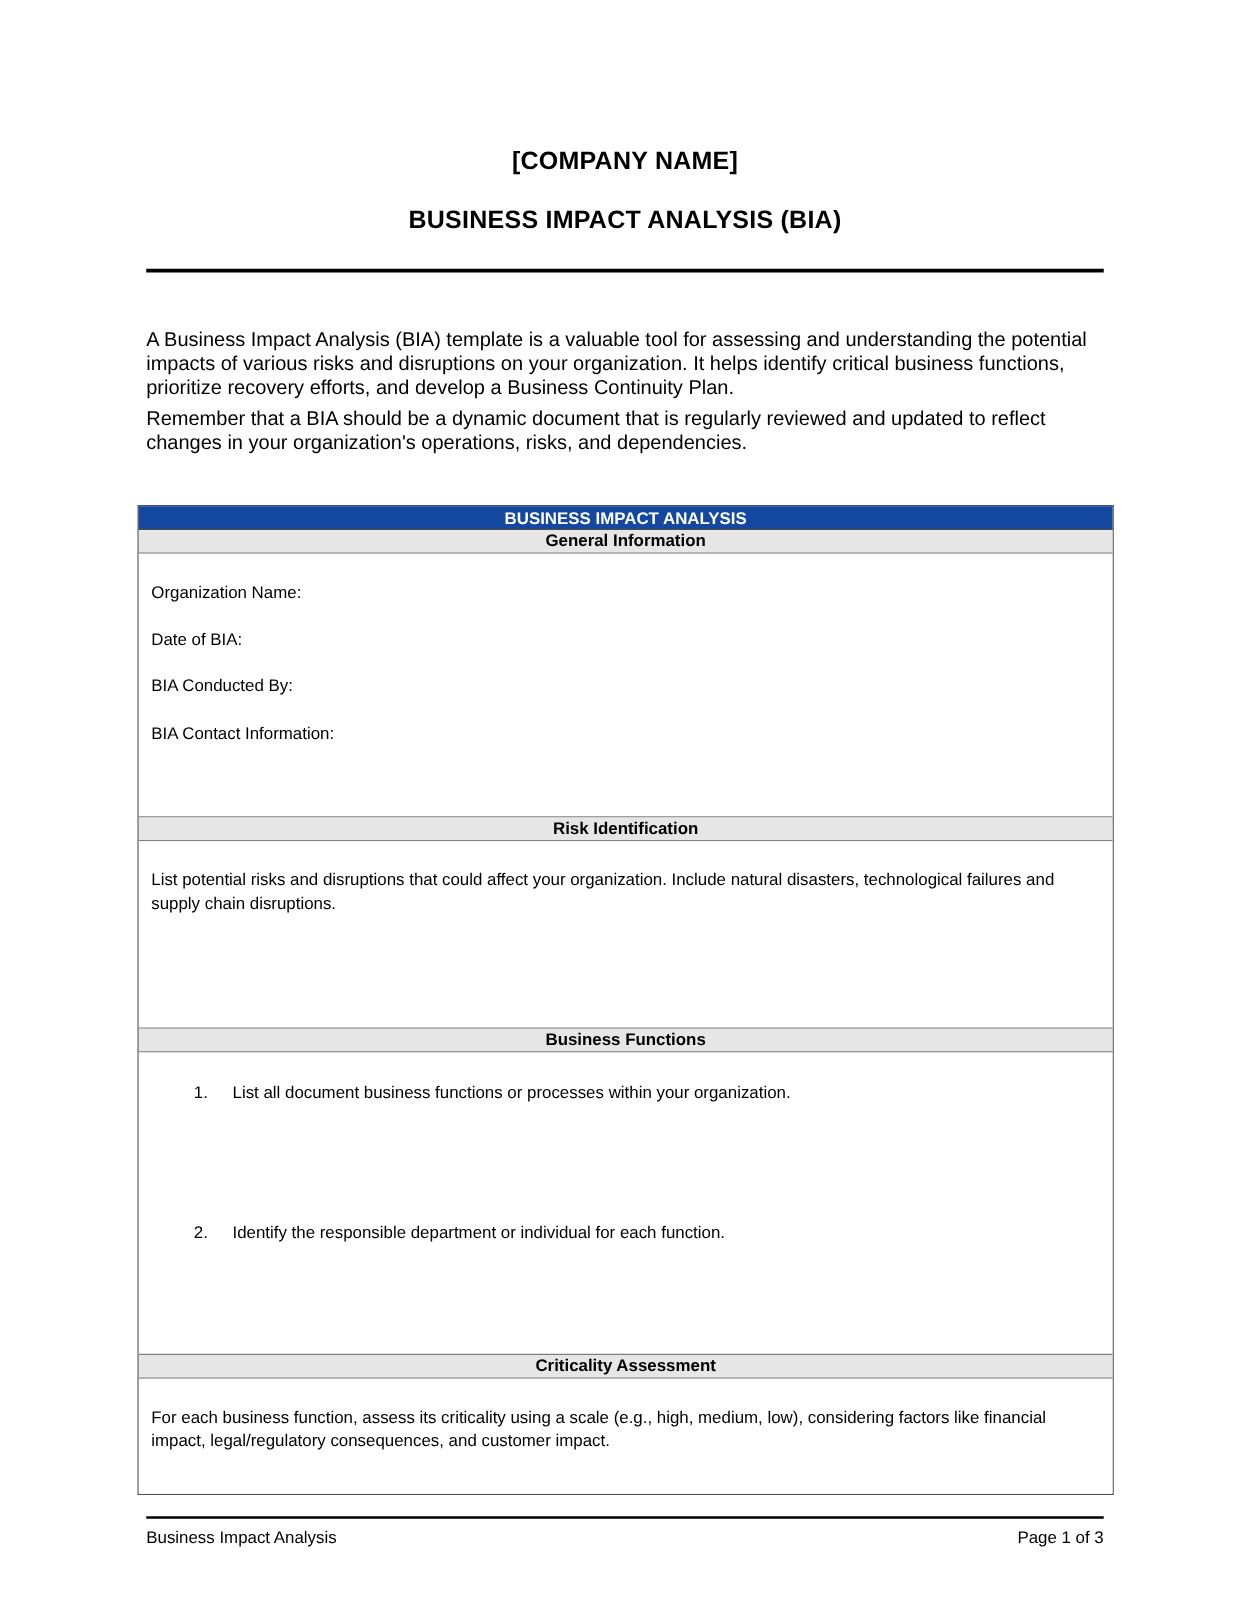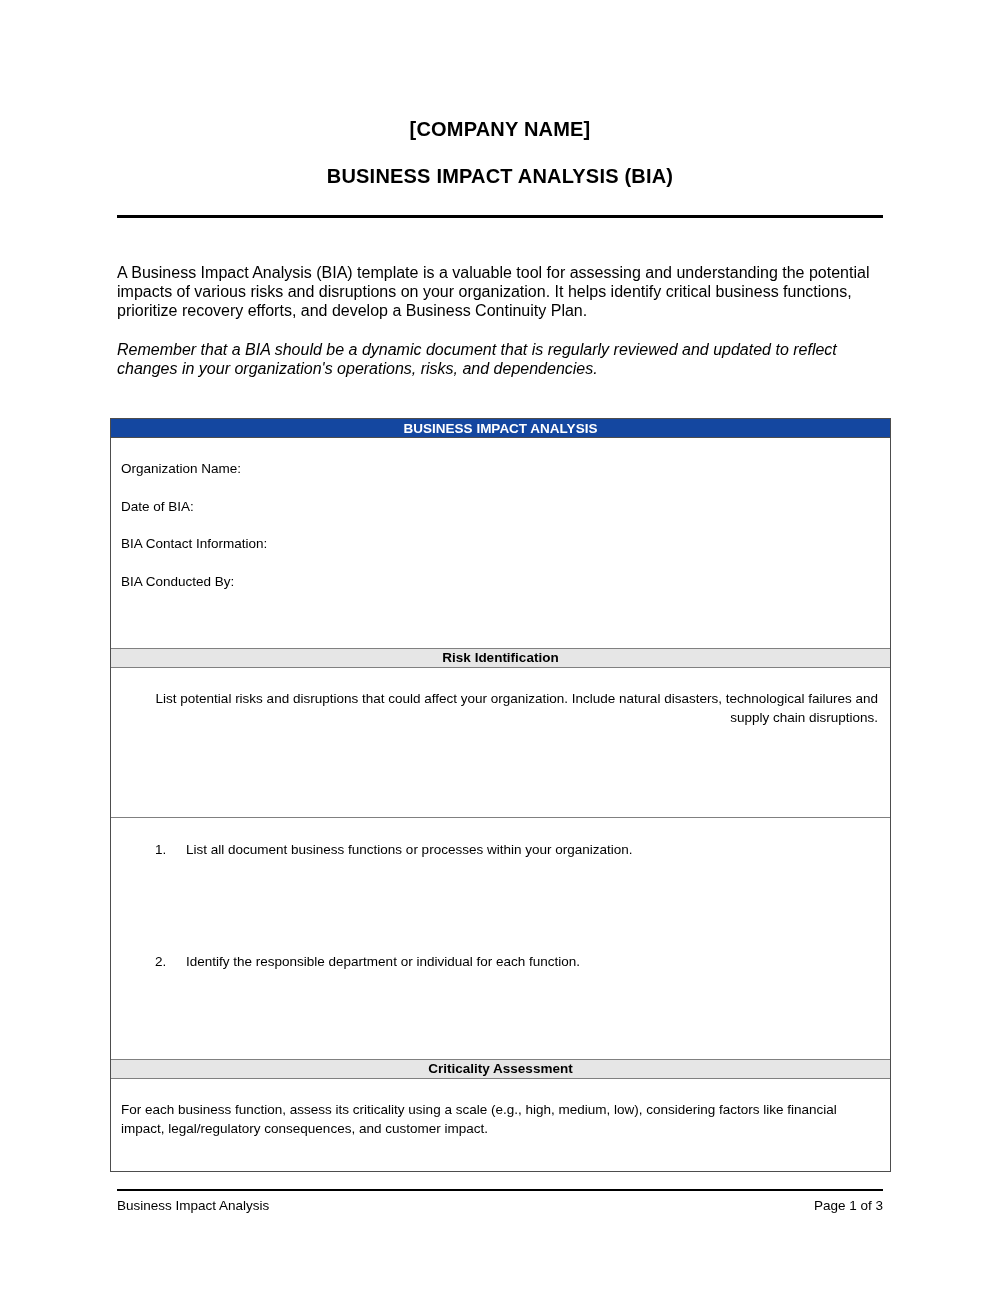--- a/index.html
+++ b/index.html
@@ -35,21 +35,21 @@
     border: none;
     border-top: 3px solid #000000;
     width: 766px;
   }
   .intro p {
     margin: 0;
     font-size: 16px;
     line-height: 19px;
   }
   .intro p.first { margin-top: 45px; }
-  .intro p.second { margin-top: 20px; font-style: italic; }
+  .intro p.second { margin-top: 6px; }
 
   
   .bia-table {
     margin-top: 40px;
     margin-left: -7px;
     width: 781px;
     border: 1px solid #4d4d4d;
   }
   .row-title {
     height: 19px;
@@ -74,21 +74,21 @@
     font-size: 13.5px;
     line-height: 19px;
     border-bottom: 1px solid #808080;
     padding: 21px 12px 0 10px;
   }
   .cell.last { border-bottom: none; }
   .cell-general { height: 211px; padding-top: 21px; }
   .field-row { margin-bottom: 18.5px; height: 19px; }
   .field-label { display: inline-block; }
   .field-value-area { display: inline-block; min-width: 300px; height: 19px; vertical-align: top; }
-  .cell-risk { height: 150px; text-align: right; }
+  .cell-risk { height: 150px; }
   .cell-functions { height: 242px; padding-top: 22px; }
   .list-item { display: flex; padding-left: 34px; }
   .list-item .num { width: 31px; flex: 0 0 31px; }
   .list-item.first { margin-bottom: 93px; }
   .cell-criticality { height: 92px; }
   .answer-space { display: block; width: 100%; }
   .answer-space.tall { height: 70px; }
 
   
   .footer-rule {
@@ -118,45 +118,47 @@
 
   <div class="intro">
     <p class="first">A Business Impact Analysis (BIA) template is a valuable tool for assessing and understanding the potential impacts of various risks and disruptions on your organization. It helps identify critical business functions, prioritize recovery efforts, and develop a Business Continuity Plan.</p>
     <p class="second">Remember that a BIA should be a dynamic document that is regularly reviewed and updated to reflect changes in your organization's operations, risks, and dependencies.</p>
   </div>
 
   <div class="bia-table">
 
     <div class="row-title" id="table-title-row" style="background: rgb(20, 71, 160);">BUSINESS IMPACT ANALYSIS</div>
 
+    <div class="row-section" style="background: rgb(230, 230, 230);">General Information</div>
     <div class="cell cell-general">
       <div class="field-row">
         <span class="field-label">Organization Name:</span>
         <span class="field-value-area"></span>
       </div>
       <div class="field-row">
         <span class="field-label">Date of BIA:</span>
         <span class="field-value-area"></span>
       </div>
       <div class="field-row">
-        <span class="field-label">BIA Contact Information:</span>
+        <span class="field-label">BIA Conducted By:</span>
         <span class="field-value-area"></span>
       </div>
       <div class="field-row">
-        <span class="field-label">BIA Conducted By:</span>
+        <span class="field-label">BIA Contact Information:</span>
         <span class="field-value-area"></span>
       </div>
     </div>
 
     <div class="row-section" style="background: rgb(230, 230, 230);">Risk Identification</div>
     <div class="cell cell-risk">
       <div>List potential risks and disruptions that could affect your organization. Include natural disasters, technological failures and supply chain disruptions.</div>
       <span class="answer-space tall"></span>
     </div>
 
+    <div class="row-section" style="background: rgb(230, 230, 230);">Business Functions</div>
     <div class="cell cell-functions">
       <div class="list-item first">
         <span class="num">1.</span>
         <span>List all document business functions or processes within your organization.</span>
       </div>
       <div class="list-item">
         <span class="num">2.</span>
         <span>Identify the responsible department or individual for each function.</span>
       </div>
     </div>

